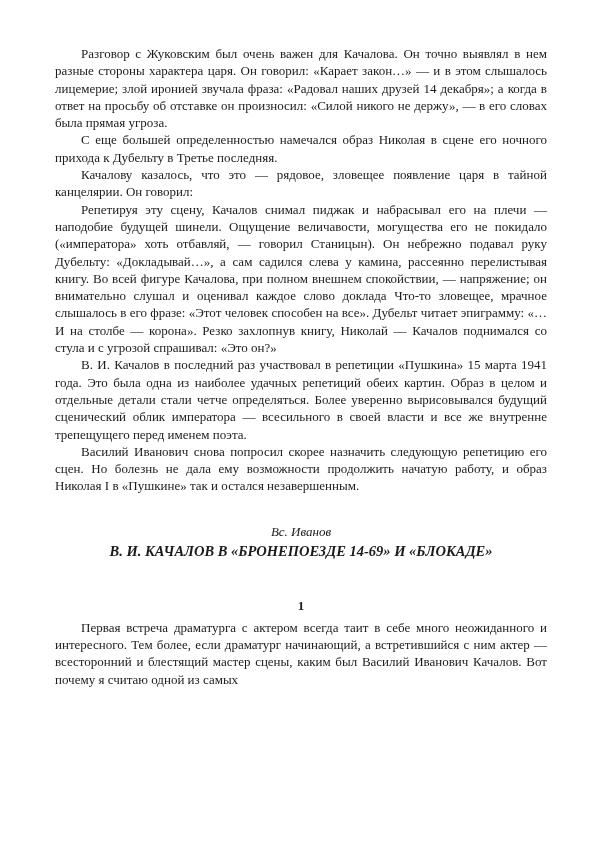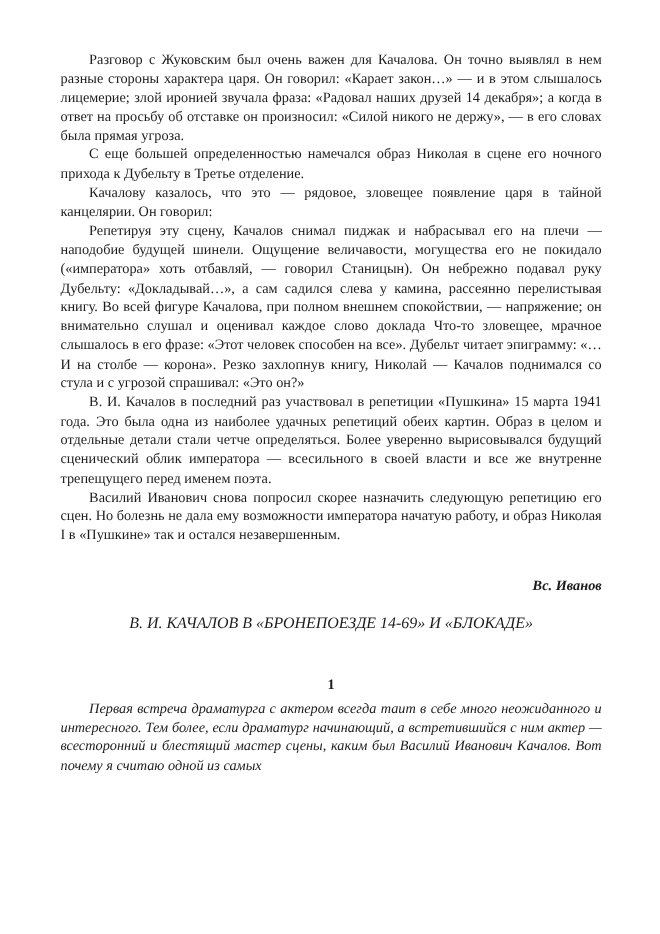--- a/index.html
+++ b/index.html
@@ -26,57 +26,56 @@
     font-size: 13px;
     line-height: 17.3px;
     text-align: justify;
     text-indent: 26px;
     hyphens: none;
   }
   .article-header {
     margin-top: 28px;
   }
   .article-author {
-    text-align: right;
-    font-weight: bold;
+    text-align: center;
+    font-weight: normal;
     font-style: italic;
     font-size: 13px;
     line-height: 17px;
   }
   .article-title {
     text-align: center;
-    font-weight: normal;
+    font-weight: bold;
     font-style: italic;
     font-size: 14.5px;
     line-height: 20px;
-    margin-top: 17px;
+    margin-top: 1px;
   }
   .section-number {
     text-align: center;
     font-weight: bold;
     font-size: 13px;
     line-height: 17px;
     margin-top: 36px;
   }
   .first-after-number {
     margin-top: 5px;
-    font-style: italic;
   }
 </style>
 </head>
 <body>
 
 <div class="page">
   <main class="text-block">
     <p class="para">Разговор с Жуковским был очень важен для Качалова. Он точно выявлял в нем разные стороны характера царя. Он говорил: «Карает закон…» — и в этом слышалось лицемерие; злой иронией звучала фраза: «Радовал наших друзей 14 декабря»; а когда в ответ на просьбу об отставке он произносил: «Силой никого не держу», — в его словах была прямая угроза.</p>
-    <p class="para">С еще большей определенностью намечался образ Николая в сцене его ночного прихода к Дубельту в Третье отделение.</p>
+    <p class="para">С еще большей определенностью намечался образ Николая в сцене его ночного прихода к Дубельту в Третье последняя.</p>
     <p class="para">Качалову казалось, что это — рядовое, зловещее появление царя в тайной канцелярии. Он говорил:</p>
     <p class="para">Репетируя эту сцену, Качалов снимал пиджак и набрасывал его на плечи — наподобие будущей шинели. Ощущение величавости, могущества его не покидало («императора» хоть отбавляй, — говорил Станицын). Он небрежно подавал руку Дубельту: «Докладывай…», а сам садился слева у камина, рассеянно перелистывая книгу. Во всей фигуре Качалова, при полном внешнем спокойствии, — напряжение; он внимательно слушал и оценивал каждое слово доклада Что-то зловещее, мрачное слышалось в его фразе: «Этот человек способен на все». Дубельт читает эпиграмму: «… И на столбе — корона». Резко захлопнув книгу, Николай — Качалов поднимался со стула и с угрозой спрашивал: «Это он?»</p>
     <p class="para">В. И. Качалов в последний раз участвовал в репетиции «Пушкина» 15 марта 1941 года. Это была одна из наиболее удачных репетиций обеих картин. Образ в целом и отдельные детали стали четче определяться. Более уверенно вырисовывался будущий сценический облик императора — всесильного в своей власти и все же внутренне трепещущего перед именем поэта.</p>
-    <p class="para">Василий Иванович снова попросил скорее назначить следующую репетицию его сцен. Но болезнь не дала ему возможности императора начатую работу, и образ Николая I в «Пушкине» так и остался незавершенным.</p>
+    <p class="para">Василий Иванович снова попросил скорее назначить следующую репетицию его сцен. Но болезнь не дала ему возможности продолжить начатую работу, и образ Николая I в «Пушкине» так и остался незавершенным.</p>
 
     <div class="article-header">
       <div class="article-author">Вс. Иванов</div>
       <div class="article-title">В. И. КАЧАЛОВ В «БРОНЕПОЕЗДЕ 14-69» И «БЛОКАДЕ»</div>
     </div>
 
     <div class="section-number">1</div>
 
     <p class="para first-after-number">Первая встреча драматурга с актером всегда таит в себе много неожиданного и интересного. Тем более, если драматург начинающий, а встретившийся с ним актер — всесторонний и блестящий мастер сцены, каким был Василий Иванович Качалов. Вот почему я считаю одной из самых</p>
   </main>

